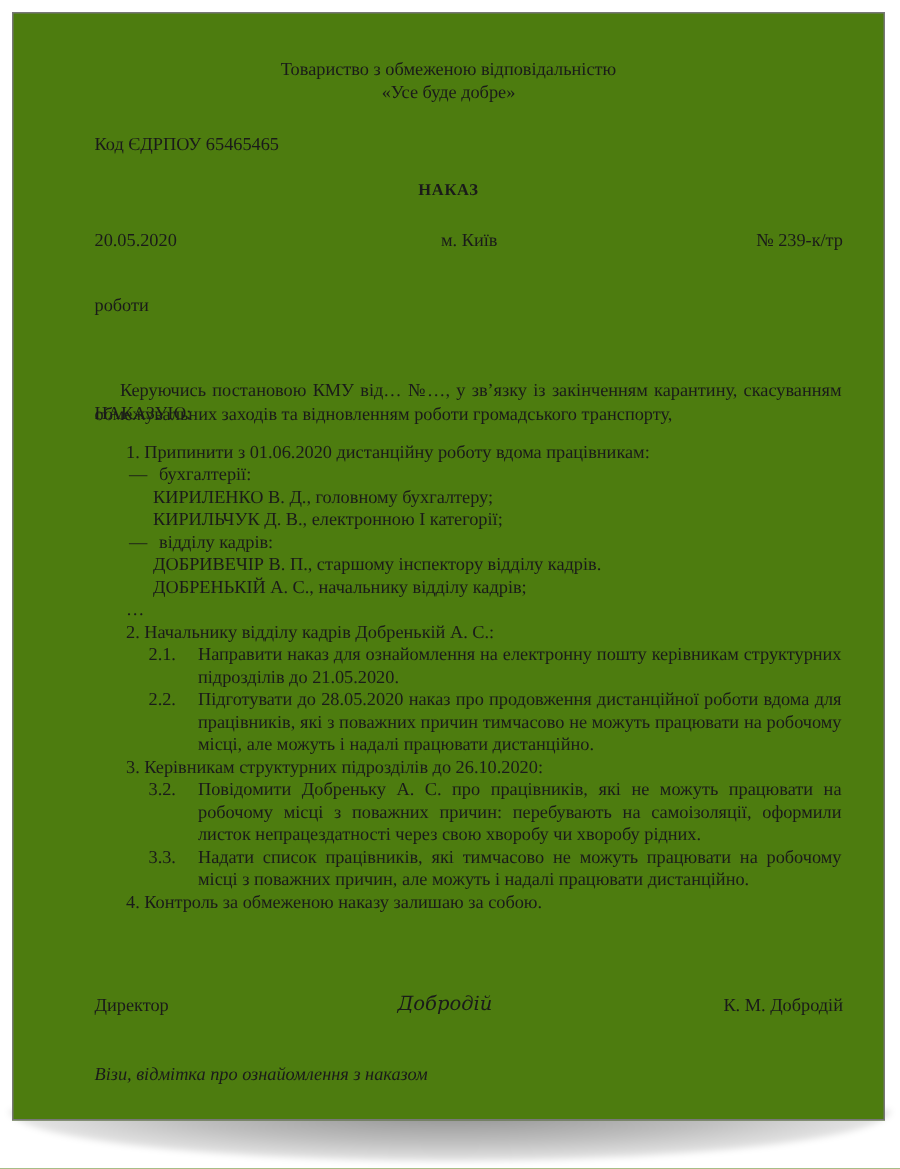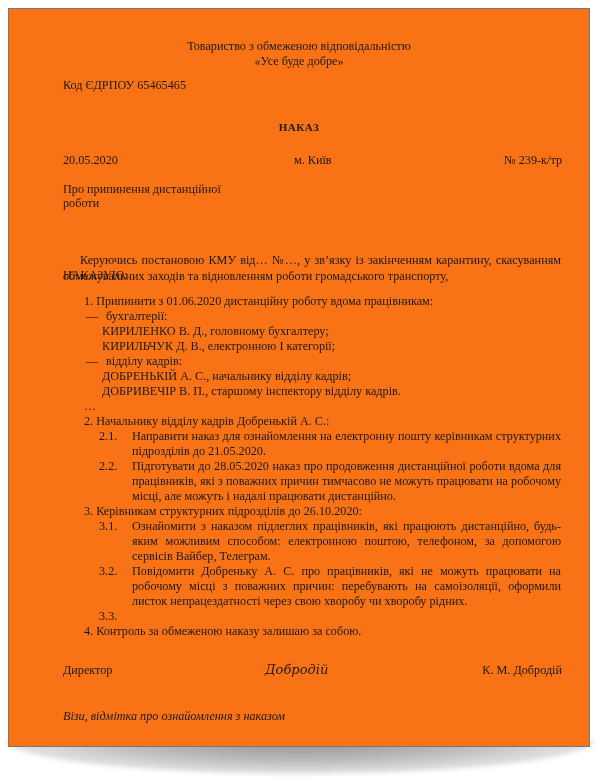--- a/index.html
+++ b/index.html
@@ -16,21 +16,21 @@
     left: 6px; right: 6px; top: 740px; height: 34px;
     border-radius: 0 0 50% 50% / 0 0 100% 100%;
     background: radial-gradient(ellipse at 50% 0%, rgba(0,0,0,0.45) 0%, rgba(0,0,0,0.25) 45%, rgba(0,0,0,0.05) 80%, rgba(0,0,0,0) 100%);
     filter: blur(2px);
   }
   .page {
     position: absolute;
     left: 8px; top: 8px;
     width: 582px; height: 739px;
     border: 1.5px solid #777;
-    background: #f97316;
+    background: #4d7c0f;
     box-sizing: border-box;
   }
   .abs { position: absolute; white-space: nowrap; font-size: 12.2px; line-height: 15px; }
   .center { left: 0; right: 0; text-align: center; }
   .title { font-weight: bold; font-size: 11px; letter-spacing: 0.5px; }
   .para { position: absolute; left: 57px; right: 28px; font-size: 12.2px; line-height: 15.5px; text-align: justify; margin-top: 28px; }
   .para .indent { display: inline-block; width: 17px; }
   .list { position: absolute; left: 72px; right: 28px; font-size: 12.2px; line-height: 15px; }
   .row { display: flex; }
   .row .num { flex: 0 0 auto; }
@@ -46,29 +46,28 @@
 </head>
 <body>
 
 <div class="shadow"></div>
 
 <div class="page">
 
   <div class="abs center" style="top:30px;">Товариство з обмеженою відповідальністю</div>
   <div class="abs center" style="top:45px;">«Усе буде добре»</div>
 
-  <div class="abs" style="left:54px; top:69px;">Код ЄДРПОУ 65465465</div>
+  <div class="abs" style="left:54px; top:80px;">Код ЄДРПОУ 65465465</div>
 
   <div class="abs center title" style="top:111px;">НАКАЗ</div>
 
   <div class="abs" style="left:54px; top:144px;">20.05.2020</div>
   <div class="abs" style="left:285px; top:144px;">м. Київ</div>
   <div class="abs" style="right:27px; top:144px;">№ 239-к/тр</div>
 
-  <div class="abs" style="left:54px; top:173px;">Про припинення дистанційної</div>
   <div class="abs" style="left:54px; top:187px;text-align:right;">роботи</div>
 
   <div class="para" style="top:216px; left:54px;"><span class="indent"></span><span>Керуючись постановою КМУ від… №…, у зв’язку із закінченням карантину, скасуванням обмежувальних заходів та відновленням роботи громадського транспорту,</span></div>
 
   <div class="abs" style="left:54px; top:259px;">НАКАЗУЮ:</div>
 
   <div class="list" style="top:285px; left:75px;">
 
     <div class="row">
       <span class="num">1.</span>&nbsp;<span>Припинити з 01.06.2020 дистанційну роботу вдома працівникам:</span>
@@ -76,49 +75,46 @@
     <div class="dash-row">
       <span class="dash">—</span>
       <span>бухгалтерії:</span>
     </div>
     <div class="name-line">КИРИЛЕНКО В. Д., головному бухгалтеру;</div>
     <div class="name-line">КИРИЛЬЧУК Д. В., електронною І категорії;</div>
     <div class="dash-row">
       <span class="dash">—</span>
       <span>відділу кадрів:</span>
     </div>
+    <div class="name-line">ДОБРИВЕЧІР В. П., старшому інспектору відділу кадрів.</div>
     <div class="name-line">ДОБРЕНЬКІЙ А. С., начальнику відділу кадрів;</div>
-    <div class="name-line">ДОБРИВЕЧІР В. П., старшому інспектору відділу кадрів.</div>
     <div>…</div>
 
     <div class="row">
       <span class="num">2.</span>&nbsp;<span>Начальнику відділу кадрів Добренькій А. С.:</span>
     </div>
     <div class="sub">
       <span class="num">2.1.</span>
       <span class="txt">Направити наказ для ознайомлення на електронну пошту керівникам структурних підрозділів до 21.05.2020.</span>
     </div>
     <div class="sub">
       <span class="num">2.2.</span>
       <span class="txt">Підготувати до 28.05.2020 наказ про продовження дистанційної роботи вдома для працівників, які з поважних причин тимчасово не можуть працювати на робочому місці, але можуть і надалі працювати дистанційно.</span>
     </div>
 
     <div class="row">
       <span class="num">3.</span>&nbsp;<span>Керівникам структурних підрозділів до 26.10.2020:</span>
     </div>
     <div class="sub">
-      <span class="num">3.1.</span>
-      <span class="txt">Ознайомити з наказом підлеглих працівників, які працюють дистанційно, будь-яким можливим способом: електронною поштою, телефоном, за допомогою сервісів Вайбер, Телеграм.</span>
-    </div>
-    <div class="sub">
       <span class="num">3.2.</span>
       <span class="txt">Повідомити Добреньку А. С. про працівників, які не можуть працювати на робочому місці з поважних причин: перебувають на самоізоляції, оформили листок непрацездатності через свою хворобу чи хворобу рідних.</span>
     </div>
     <div class="sub">
       <span class="num">3.3.</span>
+      <span class="txt">Надати список працівників, які тимчасово не можуть працювати на робочому місці з поважних причин, але можуть і надалі працювати дистанційно.</span>
     </div>
 
     <div class="row">
       <span class="num">4.</span>&nbsp;<span>Контроль за обмеженою наказу залишаю за собою.</span>
     </div>
   </div>
 
   <div class="abs" style="left:54px; top:654px;font-family:Liberation Serif, serif;">Директор</div>
   <div class="abs sig" style="left:256px; top:653px;">Добродій</div>
   <div class="abs" style="right:27px; top:654px;">К. М. Добродій</div>

